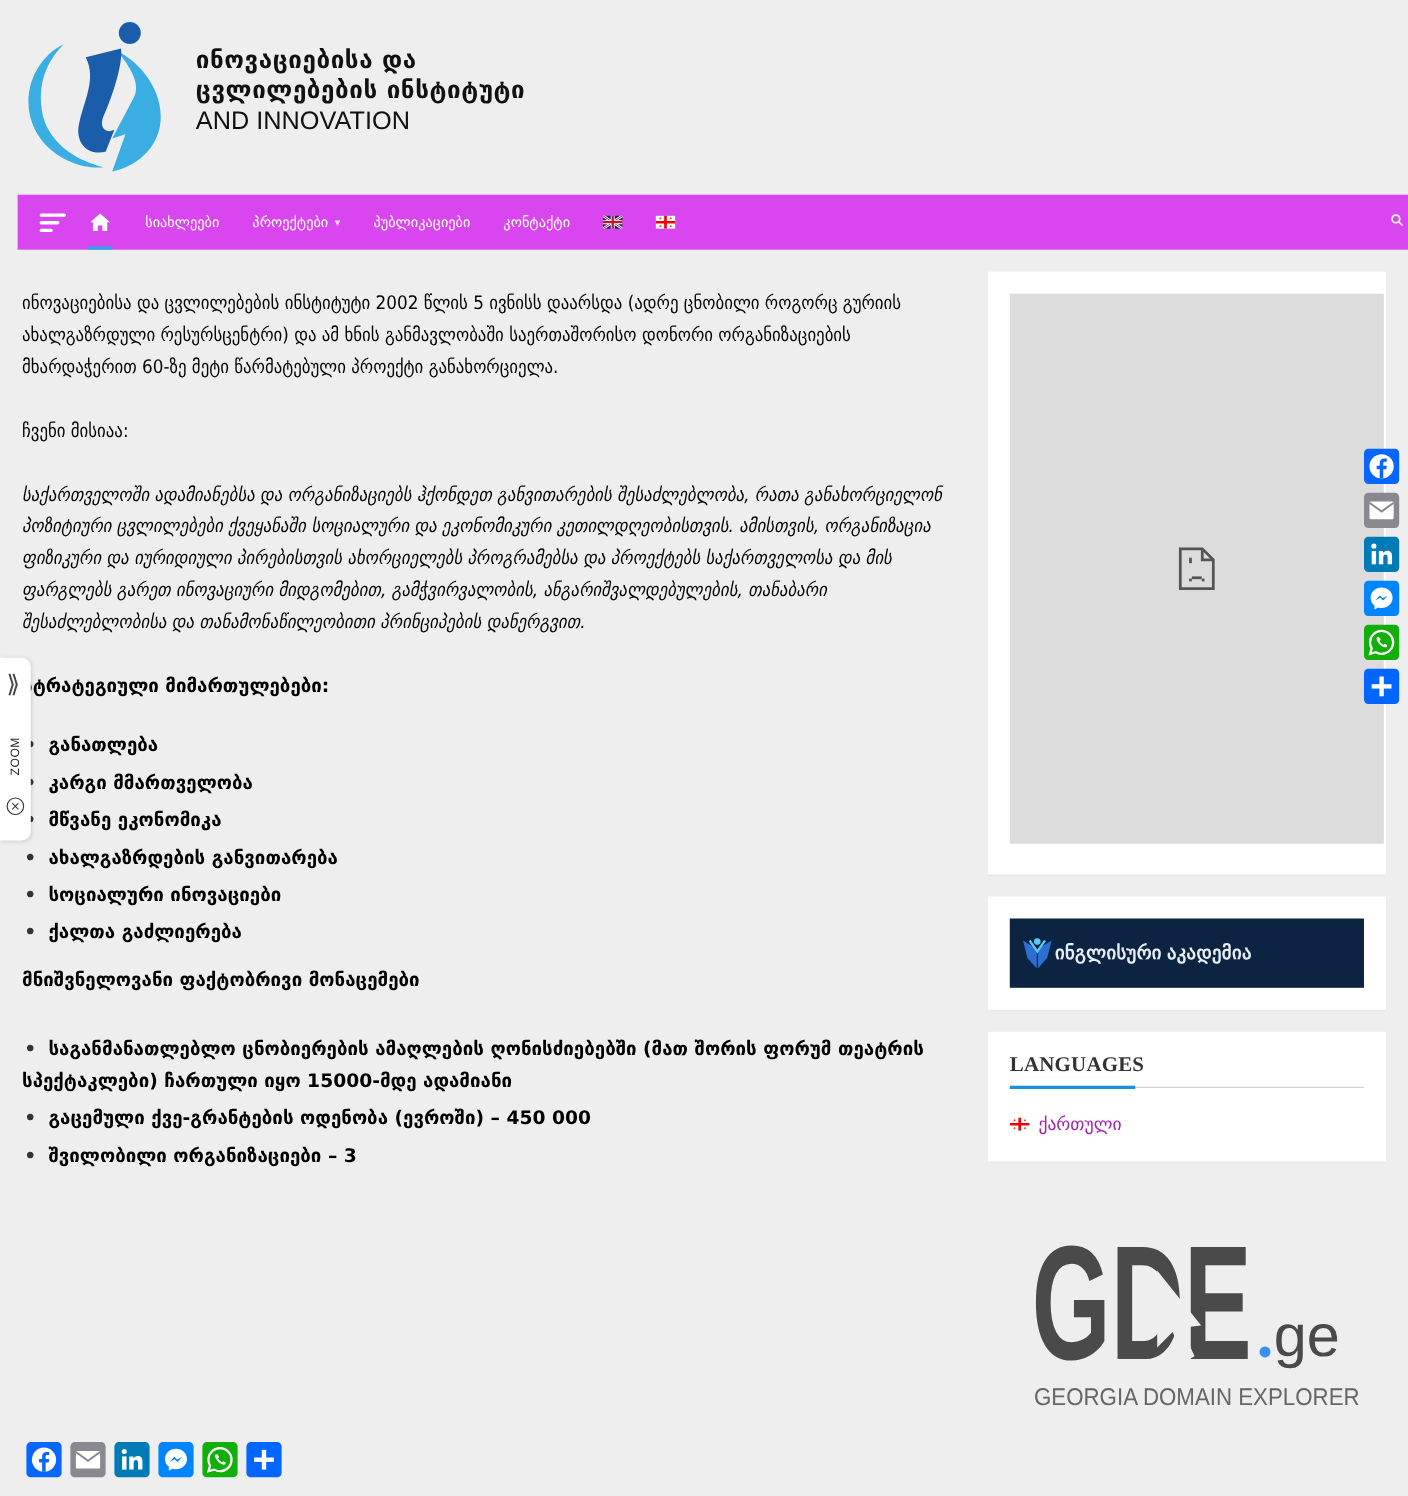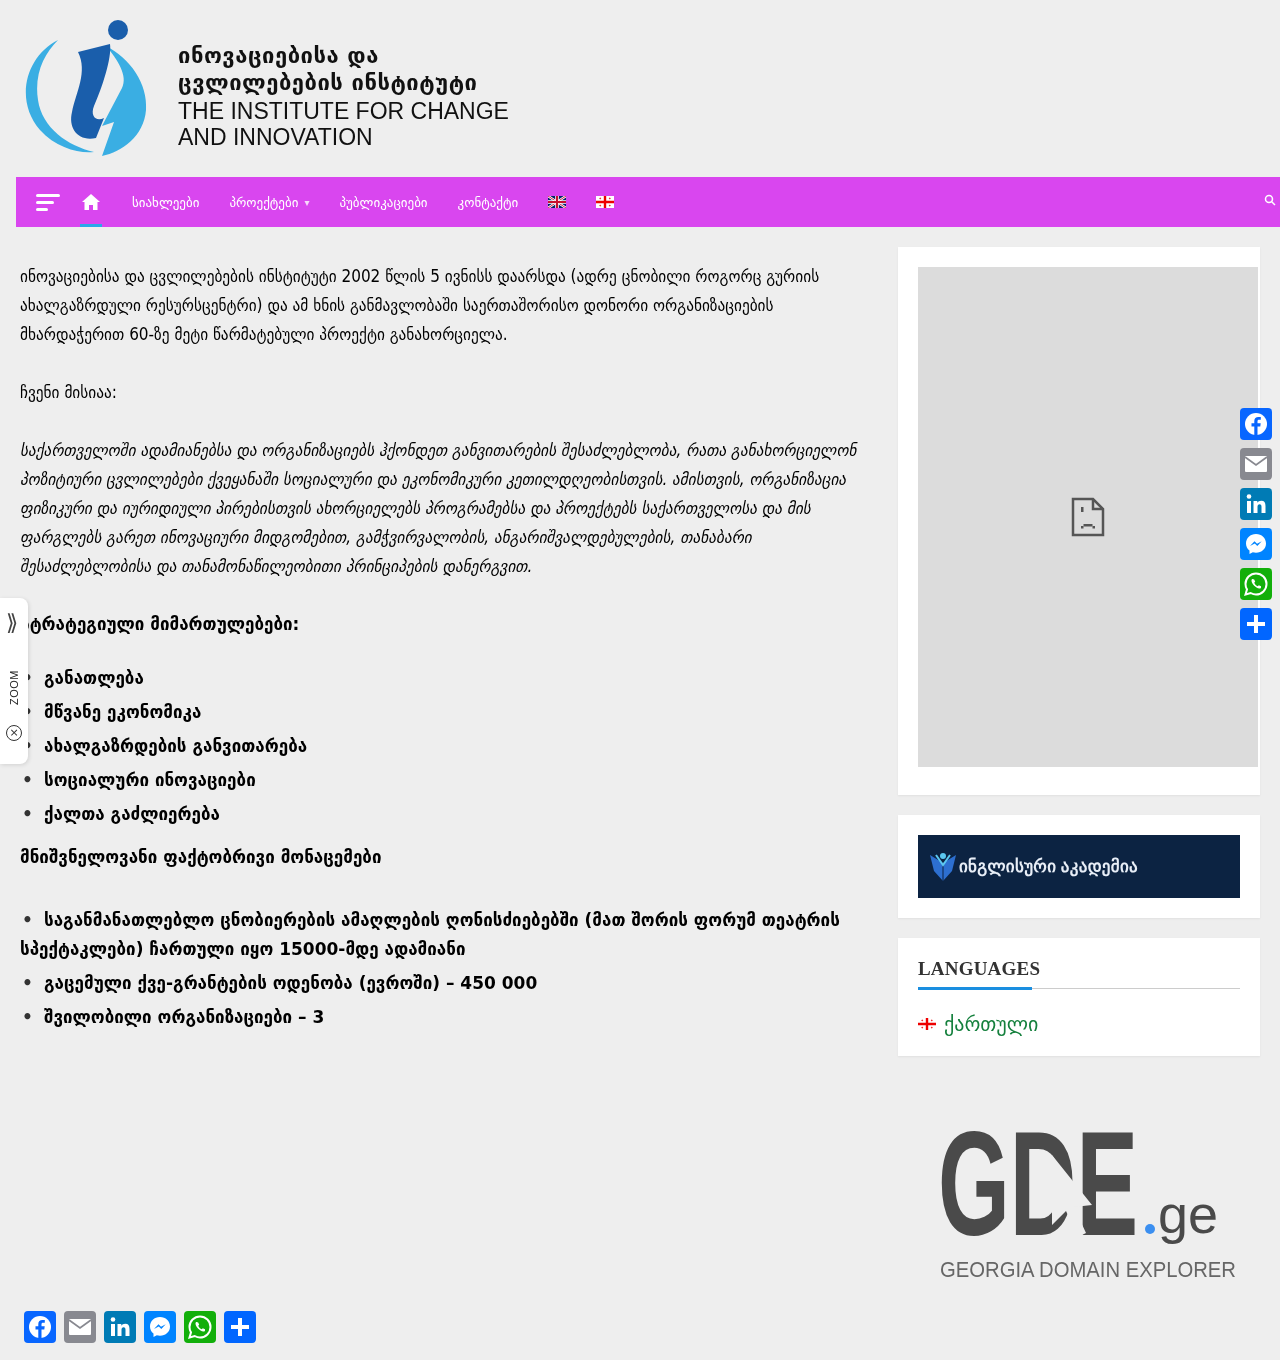--- a/index.html
+++ b/index.html
@@ -44,21 +44,21 @@
   .w1 { top: 247px; height: 548px; }
   .w1 .frame { position: absolute; left: 20px; top: 20px; width: 340px; height: 500px; background: #dcdcdc; display:flex; align-items:center; justify-content:center; }
   .w2 { top: 815px; height: 103px; }
   .w2 .banner { position: absolute; left: 20px; top: 20px; width: 322px; height: 63px; background: #0c2342; display: flex; align-items: center; cursor: pointer; }
   .w2 .banner-text { font-family: Liberation Serif, serif; font-size: 17px; color: #e8eef7; margin-left: 2px; letter-spacing: .3px; font-weight: bold; }
   .w3 { top: 938px; height: 118px; }
   .w3 .title { position: absolute; left: 20px; top: 20px; font-family: "Liberation Serif", serif; font-weight: bold; font-size: 19px; color: #333; letter-spacing: .2px; }
   .w3 .title-rule { position: absolute; left: 20px; top: 50px; width: 322px; height: 1px; background: #ccc; }
   .w3 .title-accent { position: absolute; left: 20px; top: 49px; width: 114px; height: 3px; background: #1a8ee0; }
   .w3 .lang { position: absolute; left: 20px; top: 74px; display: flex; align-items: center; cursor: pointer; }
-  .w3 .lang span { font-family: "DejaVu Sans", sans-serif; font-size: 20px; color: #15803d; margin-left: 8px; }
+  .w3 .lang span { font-family: "DejaVu Sans", sans-serif; font-size: 16px; color: #a21caf; margin-left: 8px; }
 
   .gde { position: absolute; left: 938px; top: 1115px; width: 300px; height: 170px; }
 
   
   .share-btn { width: 32px; height: 32px; border-radius: 4px; display: flex; align-items: center; justify-content: center; cursor: pointer; }
   .fb { background: #0866ff; } .em { background: #888990; } .li { background: #007bb5; }
   .ms { background: #0084ff; } .wa { background: #12af0a; } .sh { background: #0166ff; }
   .share-float { position: absolute; left: 1240px; top: 408px; display: flex; flex-direction: column; gap: 8px; }
   .share-bottom { position: absolute; left: 24px; top: 1311px; display: flex; gap: 8px; }
 
@@ -74,21 +74,20 @@
 <header class="site-header">
   <svg class="logo-mark" viewBox="0 0 132 140">
     <path d="M40 22 C8 38 -4 82 22 112 C38 130 62 136 76 134 C50 128 24 110 20 82 C16 56 26 36 40 22 Z" fill="#3aaee3"></path>
     <path d="M88 28 C112 40 130 66 128 92 C126 118 104 134 84 138 L96 104 L84 108 L104 70 C110 58 100 42 88 28Z" fill="#3aaee3"></path>
     <path d="M60 34 L92 26 C94 40 84 70 76 88 C72 98 78 104 86 100 L78 120 C60 124 50 110 54 94 C58 74 70 54 60 34 Z" fill="#1a5eab"></path>
     <circle cx="100" cy="12" r="10" fill="#1a5eab"></circle>
   </svg>
   <div class="logo-text">
     <div class="logo-ka">ინოვაციებისა და</div>
     <div class="logo-ka">ცვლილებების ინსტიტუტი</div>
-    <div class="logo-en">THE INSTITUTE FOR CHANGE</div>
     <div class="logo-en" style="margin-top:0">AND INNOVATION</div>
   </div>
 </header>
 
 <nav class="navbar">
   <div class="nav-burger">
     <span></span>
     <span></span>
     <span></span>
   </div>
@@ -139,20 +138,21 @@
   </div>
 </nav>
 
 <main class="main">
   <p class="ka-sans">ინოვაციებისა და ცვლილებების ინსტიტუტი 2002 წლის 5 ივნისს დაარსდა (ადრე ცნობილი როგორც გურიის ახალგაზრდული რესურსცენტრი) და ამ ხნის განმავლობაში საერთაშორისო დონორი ორგანიზაციების მხარდაჭერით 60-ზე მეტი წარმატებული პროექტი განახორციელა.</p>
   <p class="heading-p" style="font-weight:normal;font-family:'DejaVu Sans Condensed','DejaVu Sans',sans-serif;">ჩვენი მისიაა:</p>
   <p class="ka-sans italic">საქართველოში ადამიანებსა და ორგანიზაციებს ჰქონდეთ განვითარების შესაძლებლობა, რათა განახორციელონ პოზიტიური ცვლილებები ქვეყანაში სოციალური და ეკონომიკური კეთილდღეობისთვის. ამისთვის, ორგანიზაცია ფიზიკური და იურიდიული პირებისთვის ახორციელებს პროგრამებსა და პროექტებს საქართველოსა და მის ფარგლებს გარეთ ინოვაციური მიდგომებით, გამჭვირვალობის, ანგარიშვალდებულების, თანაბარი შესაძლებლობისა და თანამონაწილეობითი პრინციპების დანერგვით.</p>
   <p class="heading-p" style="margin-bottom:22px;">სტრატეგიული მიმართულებები:</p>
   <ul>
     <li>განათლება</li>
+    <li>კარგი მმართველობა</li>
     <li>მწვანე ეკონომიკა</li>
     <li>ახალგაზრდების განვითარება</li>
     <li>სოციალური ინოვაციები</li>
     <li>ქალთა გაძლიერება</li>
   </ul>
   <p class="heading-p" style="margin-bottom:34px;">მნიშვნელოვანი ფაქტობრივი მონაცემები</p>
   <ul class="facts ka-sans">
     <li>საგანმანათლებლო ცნობიერების ამაღლების ღონისძიებებში (მათ შორის ფორუმ თეატრის სპექტაკლები) ჩართული იყო 15000-მდე ადამიანი</li>
     <li>გაცემული ქვე-გრანტების ოდენობა (ევროში) – 450 000</li>
     <li>შვილობილი ორგანიზაციები – 3</li>

